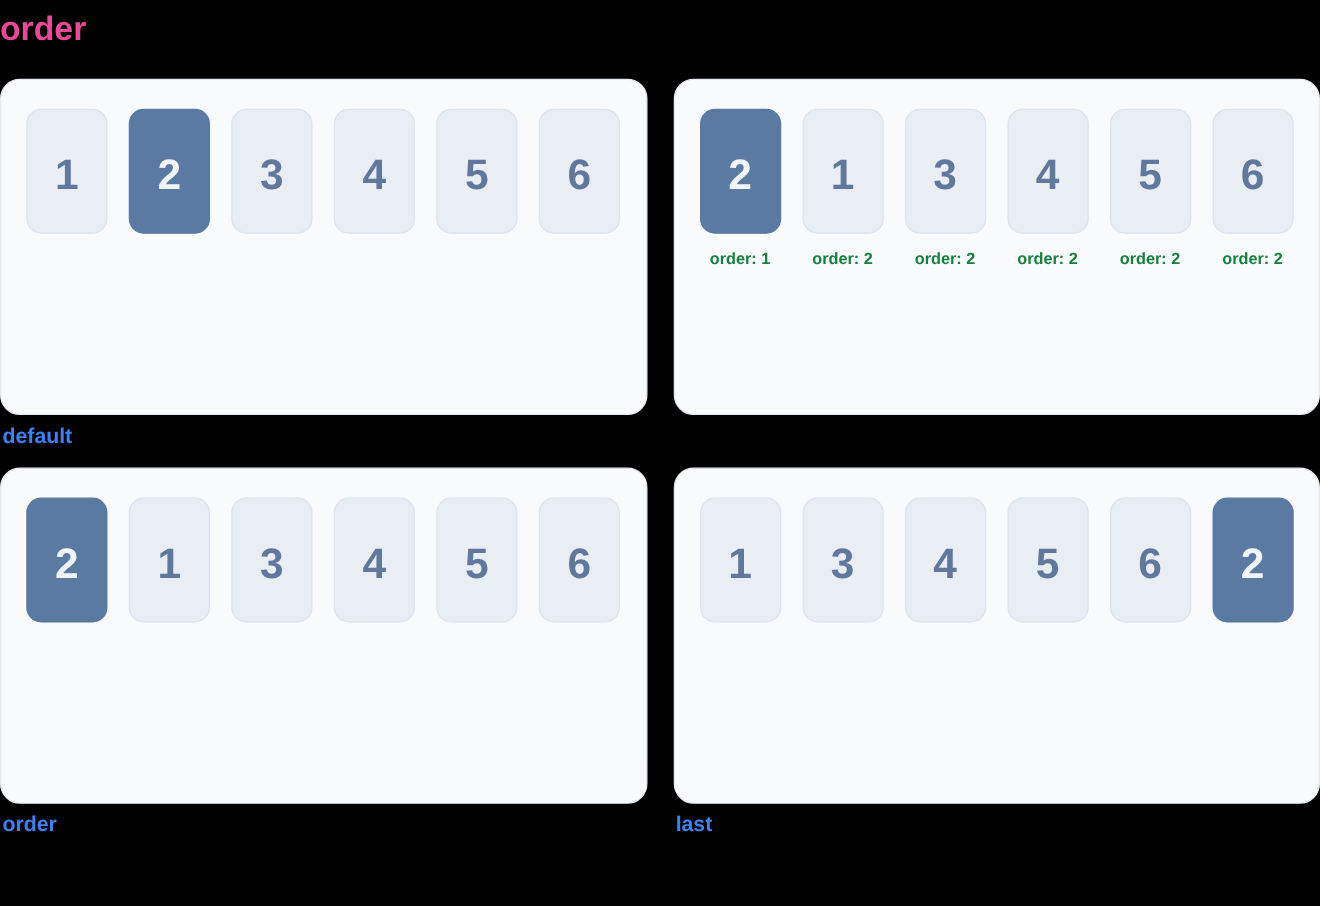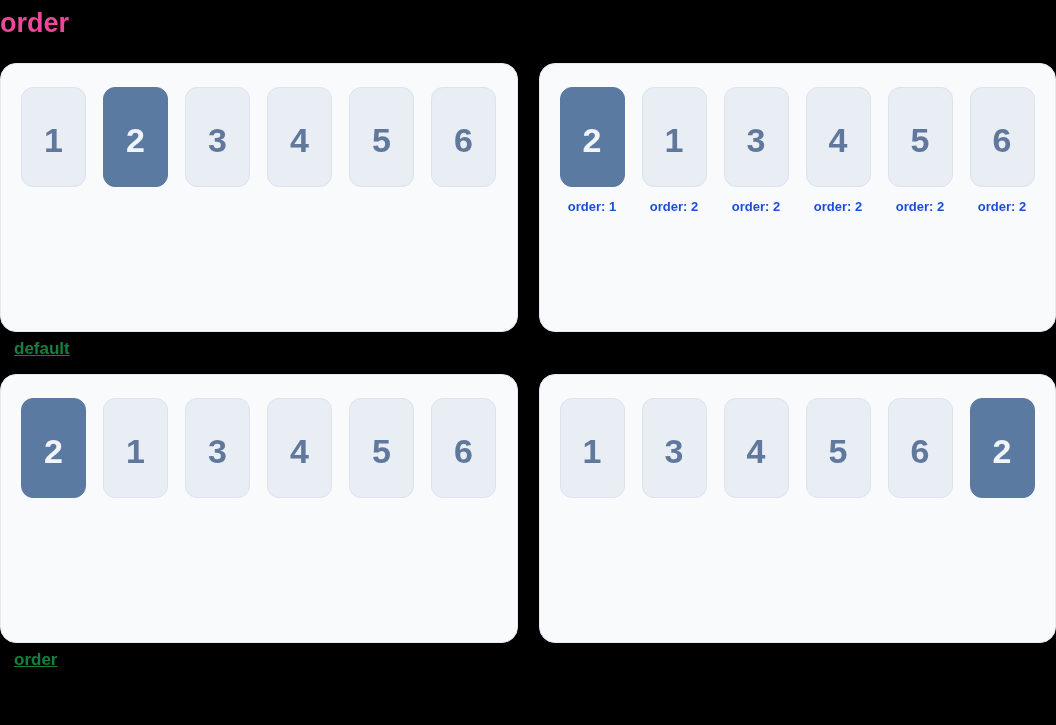--- a/index.html
+++ b/index.html
@@ -60,29 +60,28 @@
   }
   .item.highlight {
     background: #5b7aa1;
     border-color: #5b7aa1;
     color: #f1f5fa;
   }
   .order-label {
     font-size: 13px;
     line-height: 15px;
     font-weight: 600;
-    color: #1d4ed8;
+    color: #15803d;
   }
   .caption {
-    margin: 7px 0 0 14px;
+    margin: 7px 0 0 2px;
     font-size: 17px;
     line-height: 20px;
     font-weight: 700;
-    color: #15803d;
-    text-decoration: underline;
+    color: #3b82f6;
   }
 </style>
 </head>
 <body>
 
 <h1 class="page-title">order</h1>
 
 <main class="grid">
 
   <section class="cell">
@@ -148,15 +147,16 @@
     <div class="panel">
       <div class="items-row">
         <div class="item">1</div>
         <div class="item">3</div>
         <div class="item">4</div>
         <div class="item">5</div>
         <div class="item">6</div>
         <div class="item highlight">2</div>
       </div>
     </div>
+    <div class="caption">last</div>
   </section>
 
 </main>
 
 </body></html>

